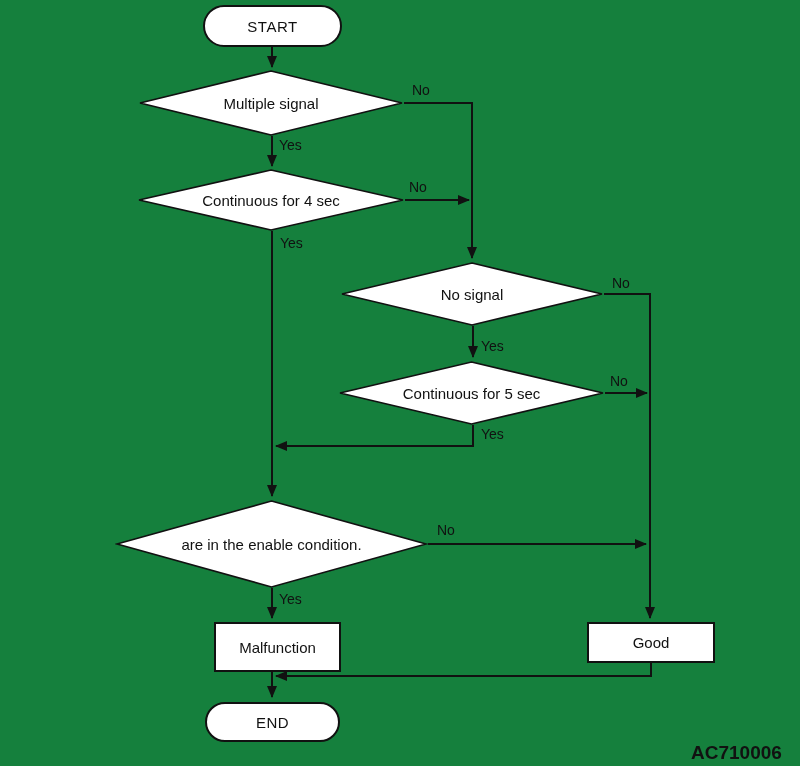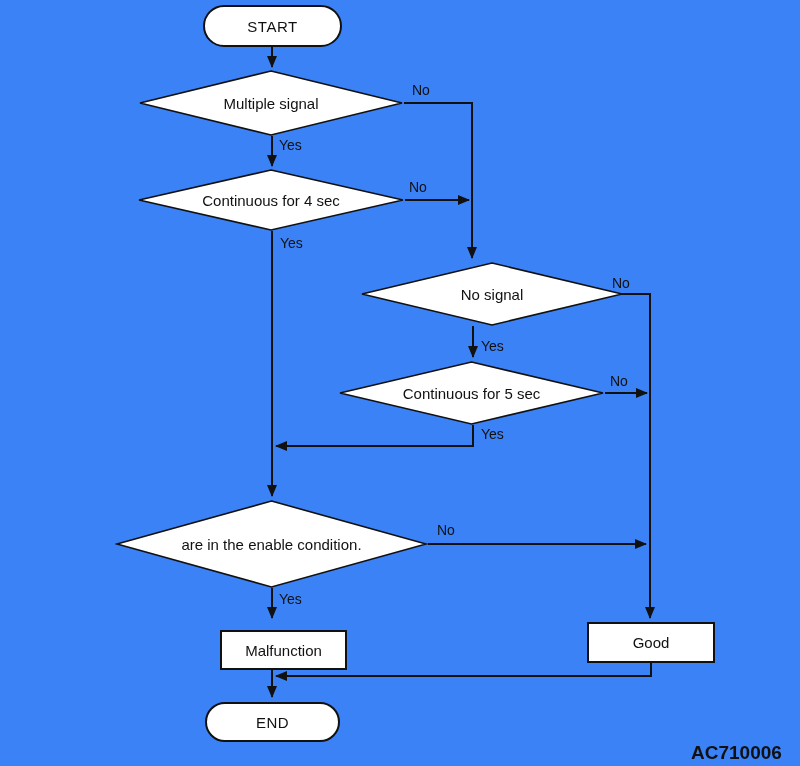--- a/index.html
+++ b/index.html
@@ -1,20 +1,20 @@
 <!DOCTYPE html>
 <html><head>
 <meta charset="utf-8">
 <style>
   html, body { margin: 0; padding: 0; background: #ffffff; }
   .stage {
     position: relative;
     width: 800px;
     height: 766px;
-    background: #3b82f6;
+    background: #15803d;
     font-family: "Liberation Sans", sans-serif;
     color: #111111;
     overflow: hidden;
   }
   .wires { position: absolute; left: 0; top: 0; width: 800px; height: 766px; }
   .wires path { fill: none; stroke: #111111; stroke-width: 2; }
   .node {
     position: absolute;
     display: flex;
     align-items: center;
@@ -84,21 +84,21 @@
     <span class="node-label">Multiple signal</span>
   </div>
 
   <div class="node diamond" style="left:137px; top:169px; width:268px; height:62px;">
     <svg viewBox="0 0 268 62" preserveAspectRatio="none">
       <polygon points="134,1 266,31 134,61 2,31"></polygon>
     </svg>
     <span class="node-label">Continuous for 4 sec</span>
   </div>
 
-  <div class="node diamond" style="left:360px; top:262px; width:264px; height:64px;">
+  <div class="node diamond" style="left:340px; top:262px; width:264px; height:64px;">
     <svg viewBox="0 0 264 64" preserveAspectRatio="none">
       <polygon points="132,1 262,32 132,63 2,32"></polygon>
     </svg>
     <span class="node-label">No signal</span>
   </div>
 
   <div class="node diamond" style="left:338px; top:361px; width:267px; height:64px;">
     <svg viewBox="0 0 267 64" preserveAspectRatio="none">
       <polygon points="133.5,1 265,32 133.5,63 2,32"></polygon>
     </svg>
@@ -107,21 +107,21 @@
 
   <div class="node diamond" style="left:115px; top:500px; width:313px; height:88px;">
     <svg viewBox="0 0 313 88" preserveAspectRatio="none">
       <polygon points="156.5,1 311,44 156.5,87 2,44"></polygon>
     </svg>
     <span class="node-label">
       <span style="display:block">are in the enable condition.</span>
     </span>
   </div>
 
-  <div class="node process" style="left:220px; top:622px; width:127px; height:40px;margin-top:8px;">
+  <div class="node process" style="left:214px; top:622px; width:127px; height:50px;">
     <span class="node-label">Malfunction</span>
   </div>
 
   <div class="node process" style="left:587px; top:622px; width:128px; height:41px;">
     <span class="node-label">Good</span>
   </div>
 
   <div class="node terminator" style="left:205px; top:702px; width:135px; height:40px;">
     <span class="node-label">END</span>
   </div>

